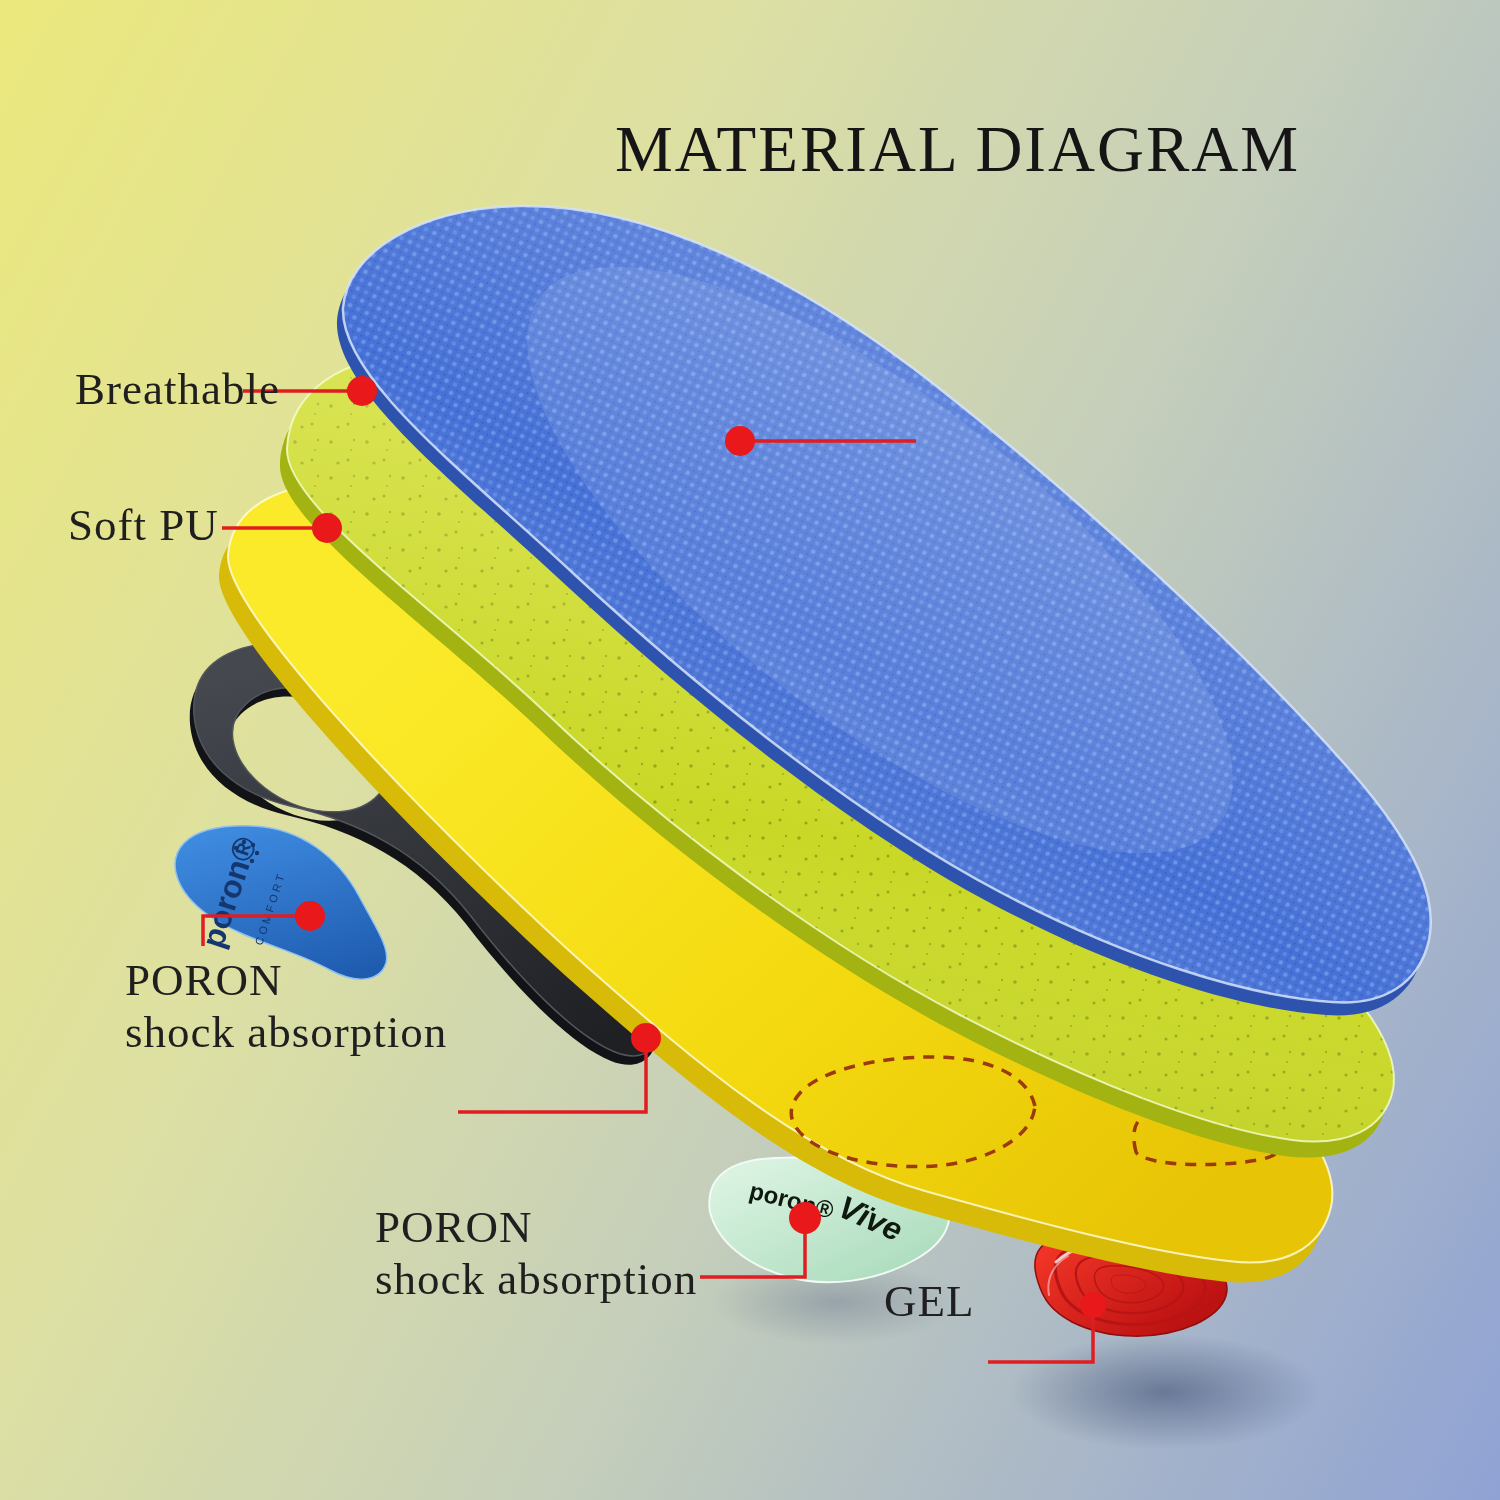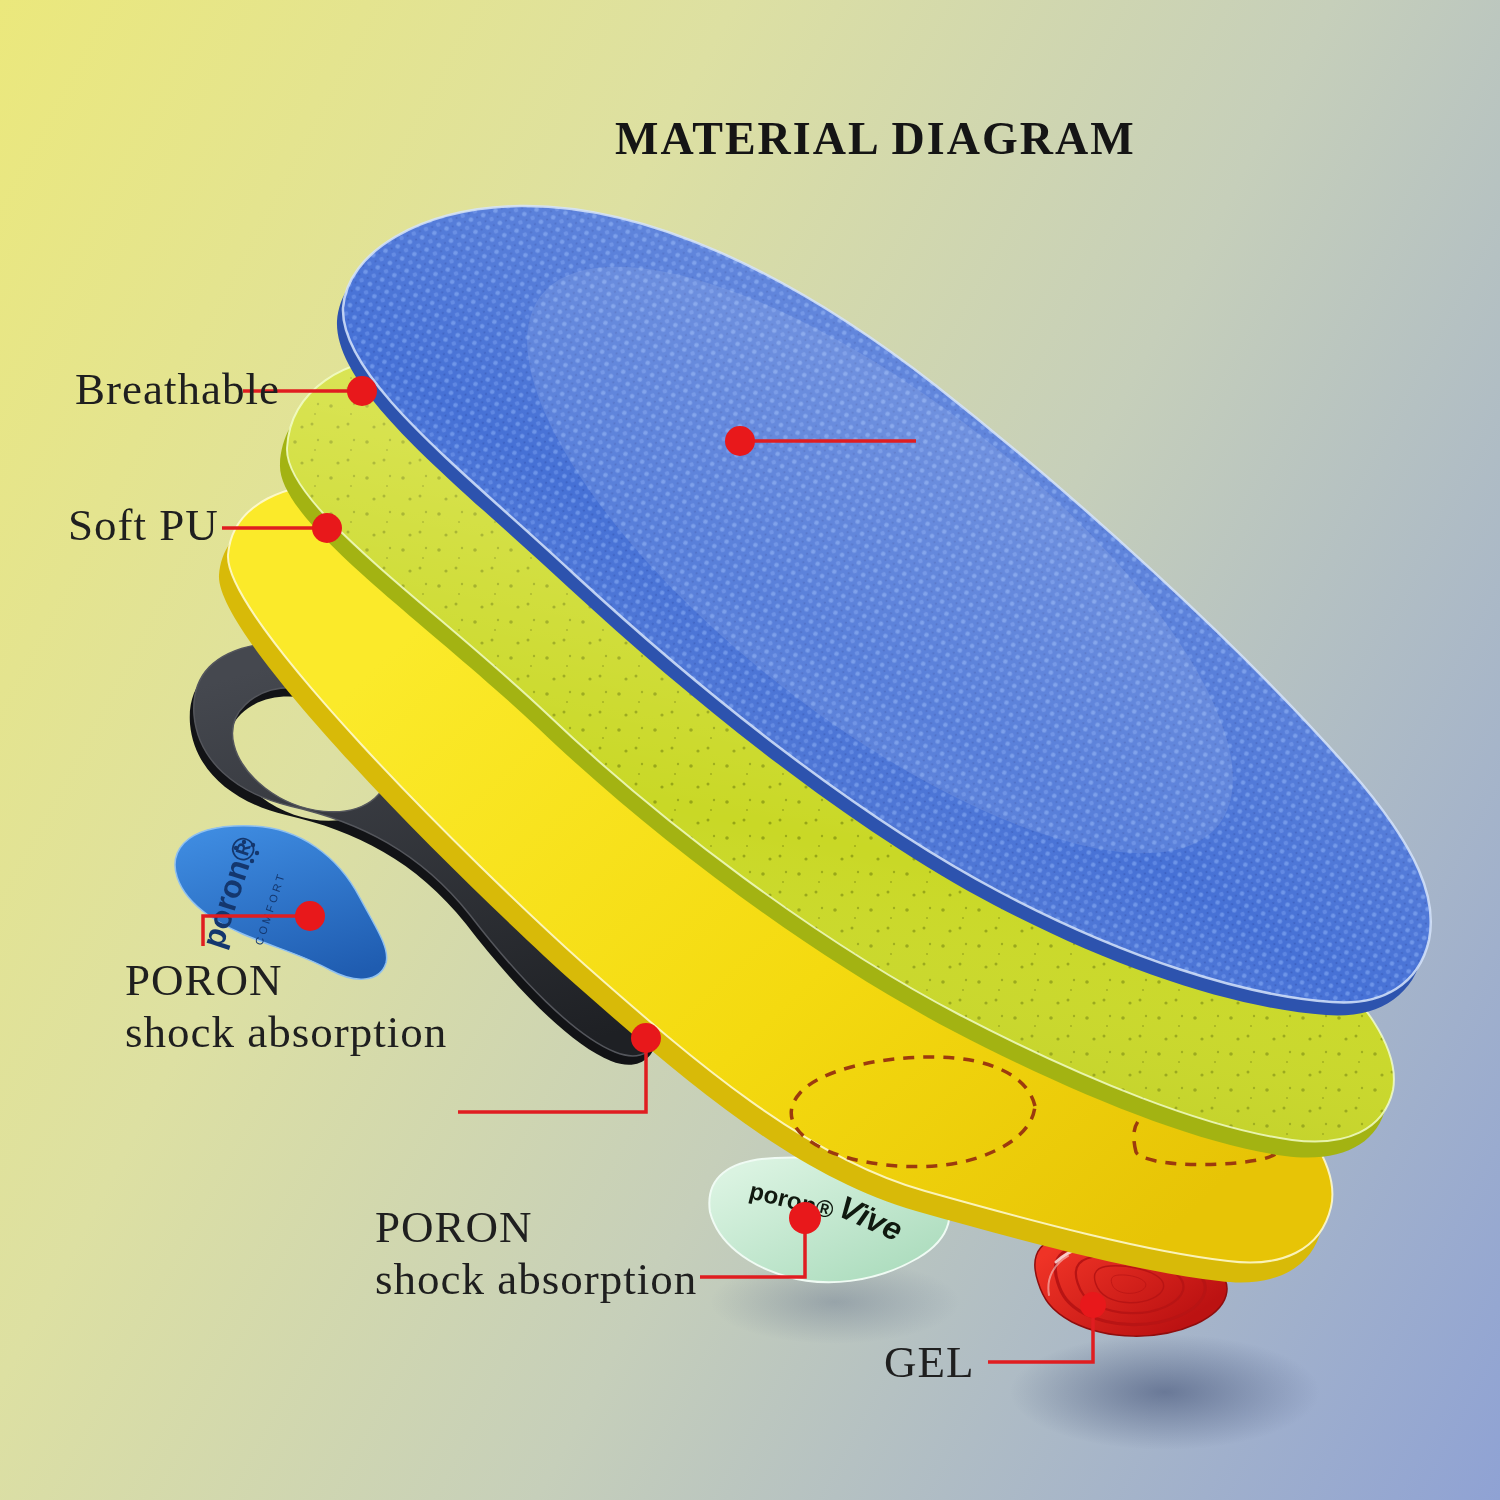--- a/index.html
+++ b/index.html
@@ -16,21 +16,21 @@
     color:#1f1f1f;
     font-size:45px;
     letter-spacing:1px;
     line-height:1.0;
     white-space:nowrap;
   }
   .lbl .l2{display:block;margin-top:7px;}
   #page-title{
     position:absolute;
     left:615px;top:112px;
-    font-size:46px;font-weight:bold;
+    font-size:65px;font-weight:normal;
     letter-spacing:2px;color:#151515;
     white-space:nowrap;
   }
 </style>
 </head>
 <body>
 
 <div id="stage">
 
   <svg id="art" viewBox="0 0 1500 1500">
@@ -196,15 +196,15 @@
     <span>PORON</span>
     <span class="l2">shock absorption</span>
   </div>
 
 
   <div class="lbl" style="left:375px;top:1205px;">
     <span>PORON</span>
     <span class="l2">shock absorption</span>
   </div>
 
-  <div class="lbl" style="left:884px;top:1340px;text-align:center;">GEL</div>
+  <div class="lbl" style="left:884px;top:1279px;text-align:center;">GEL</div>
 
 </div>
 
 </body></html>

